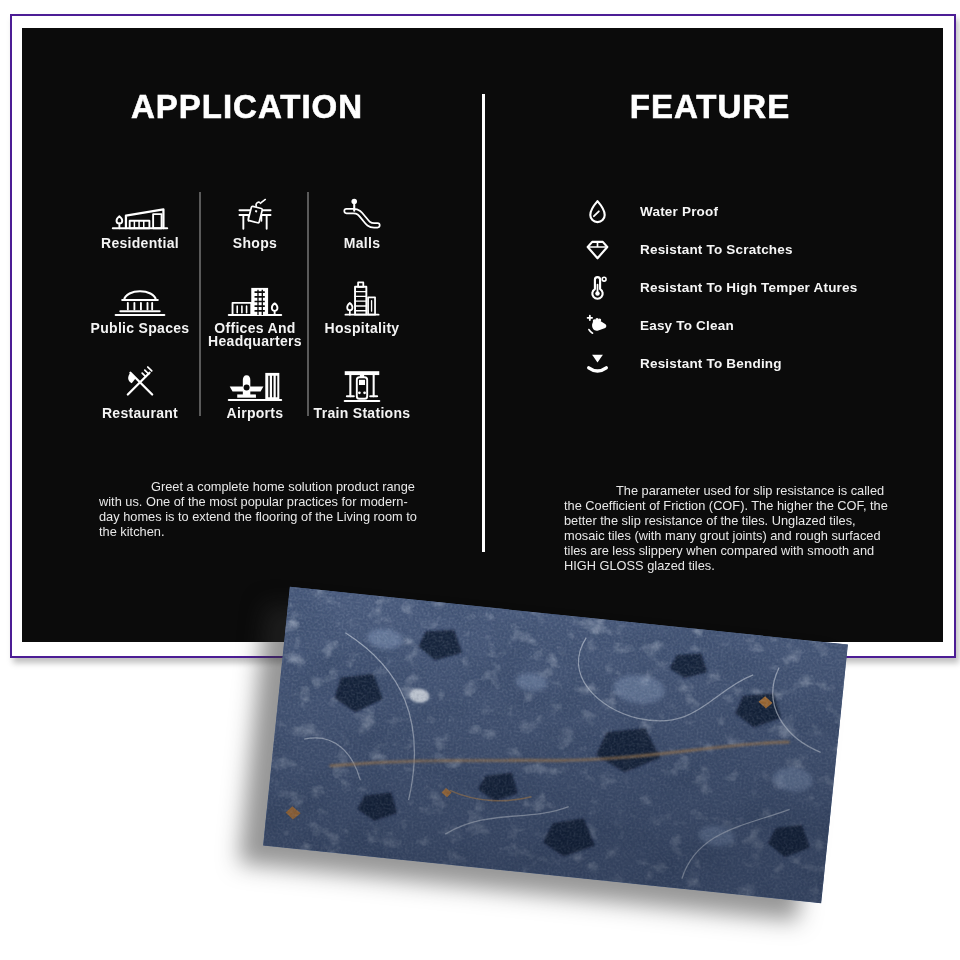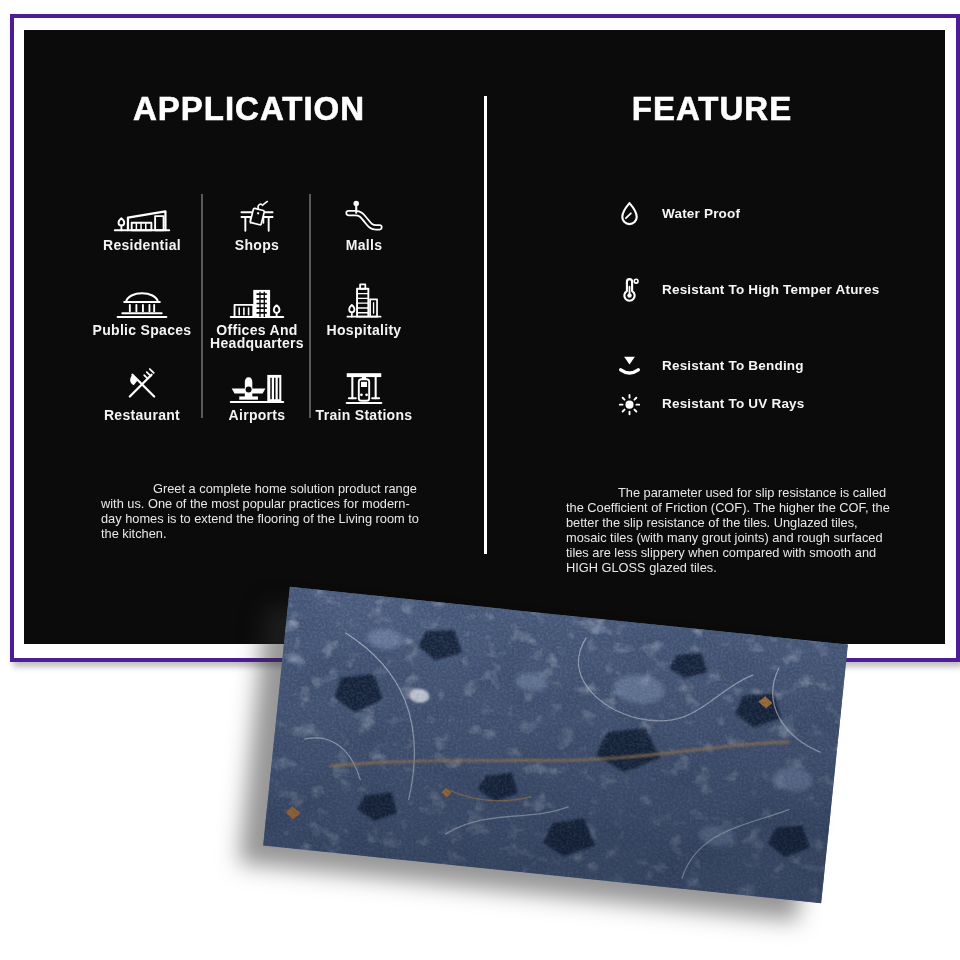--- a/index.html
+++ b/index.html
@@ -5,21 +5,21 @@
   html,body{margin:0;padding:0;}
   body{
     width:960px;height:960px;overflow:hidden;background:#ffffff;
     font-family:"Liberation Sans", sans-serif;
     position:relative;
   }
   .stage{position:absolute;inset:0;}
   
   .frame{
     position:absolute;left:10px;top:14px;width:942px;height:640px;
-    border:4px solid #4c1d95;background:#ffffff;
+    border:2px solid #4c1d95;background:#ffffff;
     box-shadow:3px 5px 6px rgba(0,0,0,0.25);
   }
   .card{
     position:absolute;left:10px;top:12px;width:921px;height:614px;
     background:#0b0b0b;color:#fff;
   }
   .title{
     position:absolute;top:60px;margin:0;width:400px;
     text-align:center;font-size:33px;font-weight:700;letter-spacing:1px;
     color:#fff;-webkit-text-stroke:0.6px #fff;
@@ -35,21 +35,21 @@
     position:absolute;width:112px;display:flex;flex-direction:column;
     align-items:center;gap:3px;
   }
   .app-cell .iconbox{height:38px;display:flex;align-items:flex-end;justify-content:center;}
   .app-cell svg{display:block;}
   .app-label{
     font-size:14px;font-weight:700;letter-spacing:.3px;color:#f4f4f4;
     text-align:center;line-height:13px;
   }
   .feat-row{
-    position:absolute;left:592px;height:28px;display:flex;align-items:center;gap:19px;justify-content:space-between;
+    position:absolute;left:562px;height:28px;display:flex;align-items:center;gap:29px;justify-content:space-between;
   }
   .feat-row svg{width:27px;height:27px;flex:0 0 auto;}
   .feat-label{font-size:13.5px;font-weight:700;letter-spacing:.2px;color:#f6f6f6;white-space:nowrap;}
   .para-block{position:absolute;color:#e8e8e8;font-size:12.8px;line-height:15px;font-weight:400;}
   .app-paras{left:62px;top:436px;width:348px;}
   .feat-paras{left:527px;top:440px;width:364px;}
   .para-block p{margin:15px;text-indent:52px;}
   .para-block p + p{margin-top:13px;}
   
   .tile{
@@ -209,47 +209,58 @@
       </div>
 
       <div class="feat-row" style="top:169px">
         <svg viewBox="0 0 24 24">
           <path class="st" stroke-width="1.9" d="M12 2.8 C12 2.8 5.6 10.2 5.6 15 a6.4 6.4 0 0 0 12.8 0 C18.4 10.2 12 2.8 12 2.8 Z"></path>
           <path class="st" stroke-width="1.6" d="M8.8 16.2 L13.2 11.8"></path>
         </svg>
         <span class="feat-label">Water Proof</span>
       </div>
 
+      <div class="feat-row" style="top:207px">
+        <svg viewBox="0 0 24 24">
+          <path class="st" stroke-width="1.9" d="M7.3 5.2 h9.4 l4 4.6 L12 19.8 L3.3 9.8 Z"></path>
+          <path class="st" stroke-width="1.5" d="M3.3 9.8 h17.4 M12 5.2 v4.6"></path>
+        </svg>
+        <span class="feat-label">Resistant To Scratches</span>
+      </div>
 
       <div class="feat-row" style="top:245px">
         <svg viewBox="0 0 24 24">
           <path class="st" stroke-width="1.9" d="M9.7 13.4 V5.1 a2.3 2.3 0 0 1 4.6 0 v8.3 a4.6 4.6 0 1 1 -4.6 0 Z"></path>
           <circle cx="12" cy="17.3" r="2" fill="#fff"></circle>
           <path class="st" stroke-width="1.6" d="M12 15.3 V9.5"></path>
           <circle class="st" stroke-width="1.4" cx="17.9" cy="4.6" r="1.7"></circle>
         </svg>
         <span class="feat-label">Resistant To High Temper Atures</span>
       </div>
 
+      <div class="feat-row" style="top:283px">
+        <svg viewBox="0 0 24 24">
+          <path class="st" stroke-width="1.6" d="M5.2 3.2 v4 M3.2 5.2 h4"></path>
+          <path d="M7.2 11.2 C7.6 8.4 9.4 6.9 11.3 6.9 c1 0 1.9 .3 2.9 .9 l4.6 2.9 c1.6 1 1.3 3.2 -.5 3.8 l-5.6 1.9 c-3 1 -5.9 -1.2 -5.5 -5.2 z" fill="#fff"></path>
+          <circle cx="9.3" cy="7.9" r="1.5" fill="#fff"></circle>
+          <circle cx="11.6" cy="6.9" r="1.5" fill="#fff"></circle>
+          <circle cx="13.9" cy="7.2" r="1.4" fill="#fff"></circle>
+          <path class="st" stroke-width="1.5" d="M4.4 15.6 a8 8 0 0 0 3.2 3.2"></path>
+        </svg>
+        <span class="feat-label">Easy To Clean</span>
+      </div>
 
       <div class="feat-row" style="top:321px">
         <svg viewBox="0 0 24 24">
           <path d="M7.2 4.2 h9.6 L12 11.2 Z" fill="#fff"></path>
           <path d="M4.2 15.8 q7.8 5.6 15.6 0" stroke="#fff" stroke-width="3" fill="none" stroke-linecap="round"></path>
         </svg>
         <span class="feat-label">Resistant To Bending</span>
       </div>
 
-      <div class="feat-row" style="top:359px">
-        <svg viewBox="0 0 24 24">
-          <circle cx="12" cy="13" r="3.6" fill="#fff"></circle>
-          <path class="st" stroke-width="1.7" d="M12 6.8 v-2.4 M12 19.2 v2.4 M5.8 13 h-2.4 M18.2 13 h2.4 M7.6 8.6 l-1.7 -1.7 M16.4 8.6 l1.7 -1.7 M7.6 17.4 l-1.7 1.7 M16.4 17.4 l1.7 1.7"></path>
-        </svg>
-        <span class="feat-label">Resistant To UV Rays</span>
-      </div>
 
       <div class="para-block app-paras">
         <p>Greet a complete home solution product range with us. One of the most popular practices for modern-day homes is to extend the flooring of the Living room to the kitchen.</p>
       </div>
 
       <div class="para-block feat-paras">
         <p>The parameter used for slip resistance is called the Coefficient of Friction (COF). The higher the COF, the better the slip resistance of the tiles. Unglazed tiles, mosaic tiles (with many grout joints) and rough surfaced tiles are less slippery when compared with smooth and HIGH GLOSS glazed tiles.</p>
       </div>
 
     </div>

